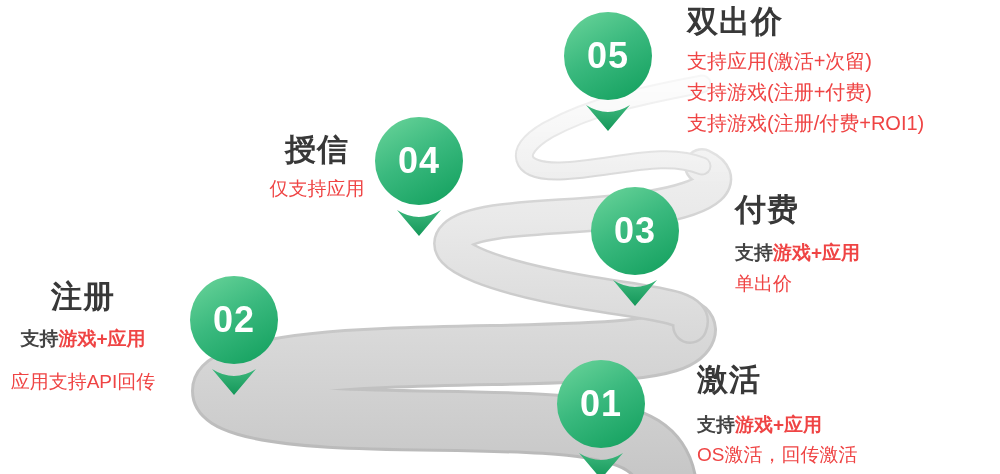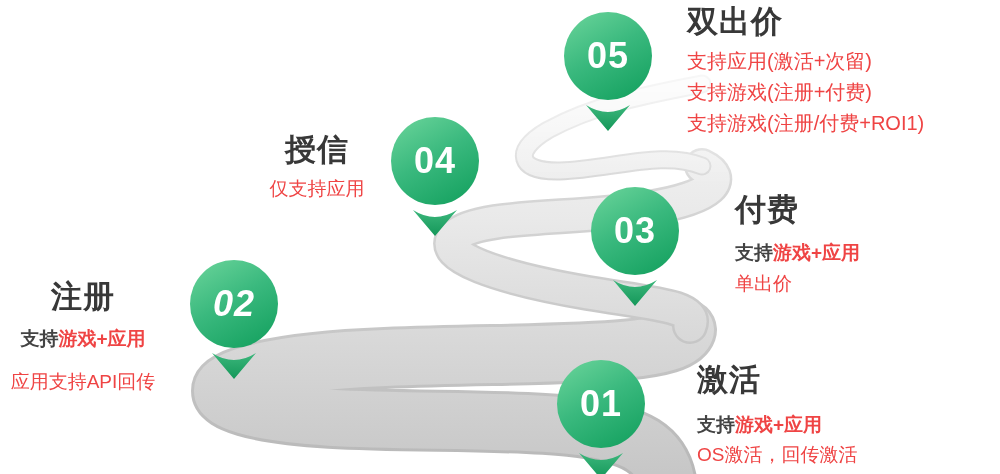--- a/index.html
+++ b/index.html
@@ -91,39 +91,39 @@
 
   <div class="marker" style="left:564px;top:12px;">
     <div class="circle">
       <span>05</span>
     </div>
     <svg class="chevron" width="52" height="28">
         <path d="M 4 2 Q 26 16 48 2 L 26 28 Z" fill="url(#pinGrad)"></path>
       </svg>
   </div>
 
-  <div class="marker" style="left:391px;top:117px;">
+  <div class="marker" style="left:375px;top:117px;">
     <div class="circle">
       <span>04</span>
     </div>
     <svg class="chevron" width="52" height="28">
         <path d="M 4 2 Q 26 16 48 2 L 26 28 Z" fill="url(#pinGrad)"></path>
       </svg>
   </div>
 
   <div class="marker" style="left:591px;top:187px;">
     <div class="circle">
       <span>03</span>
     </div>
     <svg class="chevron" width="52" height="28">
         <path d="M 4 2 Q 26 16 48 2 L 26 28 Z" fill="url(#pinGrad)"></path>
       </svg>
   </div>
 
-  <div class="marker" style="left:190px;top:260px;font-style:italic;">
+  <div class="marker" style="left:190px;top:276px;">
     <div class="circle">
       <span>02</span>
     </div>
     <svg class="chevron" width="52" height="28">
         <path d="M 4 2 Q 26 16 48 2 L 26 28 Z" fill="url(#pinGrad)"></path>
       </svg>
   </div>
 
   <div class="marker" style="left:557px;top:360px;">
     <div class="circle">

